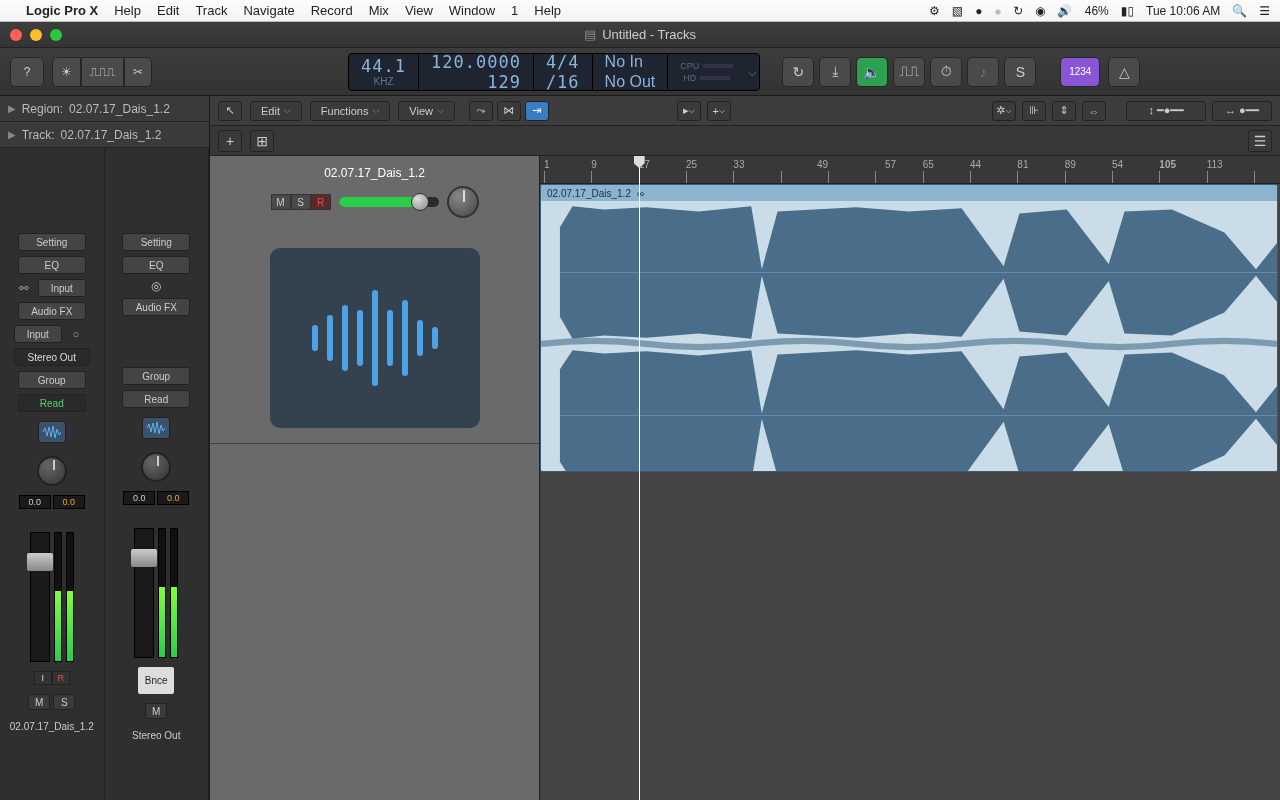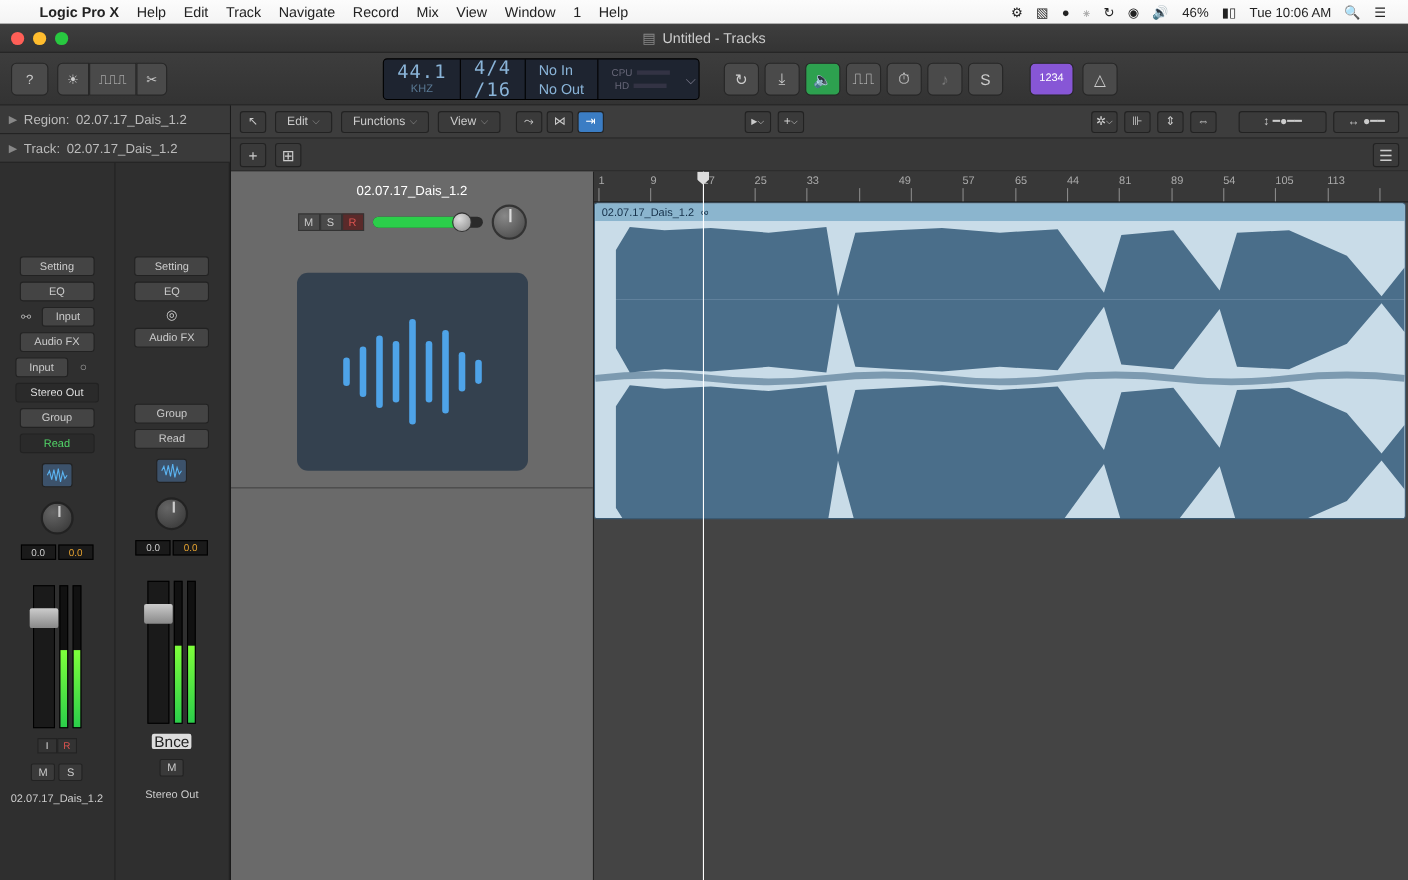--- a/index.html
+++ b/index.html
@@ -1,17 +1,17 @@
 <!DOCTYPE html>
 <html><head>
 <meta charset="utf-8">
 <style>
 *{margin:0;padding:0;box-sizing:border-box;font-family:-apple-system,BlinkMacSystemFont,"Helvetica Neue",sans-serif;user-select:none}
 body{width:1280px;height:800px;background:#3a3a3a;overflow:hidden;font-size:12px;color:#ccc}
-.menubar{height:22px;background:linear-gradient(#fcfcfc,#f4f4f4);display:flex;align-items:center;padding:0 20px;gap:16px;color:#222;font-size:13px;border-bottom:1px solid #bbb;font-family:-apple-system}
+.menubar{height:22px;background:linear-gradient(#fcfcfc,#f4f4f4);display:flex;align-items:center;padding:0 10px;gap:16px;color:#222;font-size:13px;border-bottom:1px solid #bbb;font-family:-apple-system}
 .menubar .apple{font-size:14px}
 .menubar .app-name{font-weight:600}
 .menubar .right{margin-left:auto;display:flex;align-items:center;gap:12px}
 .menubar .right span{font-size:12px}
 .titlebar{height:26px;background:linear-gradient(#3e3e3e,#343434);display:flex;align-items:center;position:relative;border-bottom:1px solid #222}
 .traffic{display:flex;gap:8px;padding-left:10px}
 .traffic div{width:12px;height:12px;border-radius:50%}
 .tl-red{background:#ff5f57}
 .tl-yel{background:#ffbd2e}
 .tl-grn{background:#28c940}
@@ -19,21 +19,21 @@
 .toolbar{height:48px;background:linear-gradient(#3d3d3d,#333);display:flex;align-items:center;padding:0 10px;gap:8px;border-bottom:1px solid #1a1a1a}
 .tbtn{height:30px;border-radius:5px;background:#4a4a4a;border:1px solid #262626;display:flex;align-items:center;justify-content:center;color:#ccc;cursor:pointer;padding:0 8px}
 .tbtn-group{display:flex}
 .tbtn-group .tbtn{border-radius:0}
 .tbtn-group .tbtn:first-child{border-radius:5px 0 0 5px}
 .tbtn-group .tbtn:last-child{border-radius:0 5px 5px 0}
 .lcd{height:38px;background:#1e2430;border:1px solid #000;border-radius:4px;display:flex;align-items:stretch;margin-left:188px}
 .lcd-seg{border-right:1px solid #000;padding:2px 12px;display:flex;flex-direction:column;justify-content:center;align-items:center;color:#8ab4d8}
 .lcd-seg .big{font-size:17px;font-family:monospace;letter-spacing:1px}
 .lcd-seg .small{font-size:10px;color:#5a7a95}
-.lcd-seg.io{align-items:flex-start;color:#8ab4d8;font-size:13px;gap:2px}
+.lcd-seg.io{align-items:flex-start;color:#8ab4d8;font-size:16px;gap:2px}
 .lcd-seg.cpu{font-size:9px;color:#667;gap:2px}
 .lcd-arrow{width:14px;display:flex;align-items:center;justify-content:center;color:#778;cursor:pointer}
 .tool-right{display:flex;gap:5px;margin-left:14px}
 .icn{width:32px;height:30px;border-radius:5px;background:#4a4a4a;border:1px solid #262626;display:flex;align-items:center;justify-content:center;color:#ccc;cursor:pointer;font-size:14px}
 .icn.active{background:#2da14f;color:#fff}
 .icn.purple{background:#8756d6;color:#fff;font-size:10px;letter-spacing:0;width:40px}
 .main{display:flex;height:704px}
 .inspector{width:210px;background:#2f2f2f;display:flex;flex-direction:column;border-right:1px solid #1a1a1a}
 .insp-head{height:26px;background:#3a3a3a;border-bottom:1px solid #222;display:flex;align-items:center;padding:0 8px;gap:6px;color:#bbb;font-size:12px}
 .insp-head .arrow{color:#888;font-size:10px}
@@ -55,21 +55,21 @@
 .fader-cap{width:26px;height:18px;background:linear-gradient(#ccc,#888);position:absolute;left:-4px;top:20px;border-radius:2px}
 .meter{width:8px;height:130px;background:#111;border:1px solid #000;position:relative}
 .meter-fill{position:absolute;bottom:0;width:100%;height:55%;background:linear-gradient(to top,#2bce4a,#7eff3b)}
 .chan-ir{display:flex;gap:0;margin-top:4px}
 .chan-ir div{width:18px;height:14px;font-size:9px;display:flex;align-items:center;justify-content:center;border:1px solid #222}
 .chan-ir .i{background:#333;color:#ddd}
 .chan-ir .r{background:#333;color:#d9534f}
 .chan-ms{display:flex;gap:3px;margin-top:4px}
 .chan-ms div{width:22px;height:16px;background:#3a3a3a;border:1px solid #222;border-radius:2px;font-size:10px;display:flex;align-items:center;justify-content:center;color:#ccc}
 .chan-name{font-size:10px;color:#ccc;margin-top:6px;text-align:center;width:100%;padding-bottom:4px}
-.bnce{width:36px;height:14px;background:#ddd;color:#222;font-size:14px;border-radius:2px;display:flex;align-items:center;justify-content:center;margin-top:4px}
+.bnce{width:36px;height:27px;background:#ddd;color:#222;font-size:10px;border-radius:2px;display:flex;align-items:center;justify-content:center;margin-top:4px}
 .workspace{flex:1;display:flex;flex-direction:column;background:#3a3a3a}
 .track-toolbar{height:30px;background:#3d3d3d;border-bottom:1px solid #222;display:flex;align-items:center;padding:0 8px;gap:8px}
 .tt-btn{height:20px;padding:0 10px;background:#3a3a3a;border:1px solid #222;border-radius:3px;font-size:11px;color:#ccc;display:flex;align-items:center;gap:4px;cursor:pointer}
 .tt-btn .chev{font-size:9px;color:#888}
 .tt-icons{display:flex;gap:4px;margin-left:6px}
 .tt-icn{width:24px;height:20px;border:1px solid #222;background:#3a3a3a;border-radius:3px;display:flex;align-items:center;justify-content:center;color:#ccc;cursor:pointer;font-size:11px}
 .tt-icn.blue{background:#3b7dc4;color:#fff}
 .tt-right{margin-left:auto;display:flex;gap:6px;align-items:center}
 .track-second{height:30px;background:#383838;border-bottom:1px solid #222;display:flex;align-items:center;padding:0 8px;gap:8px}
 .plus-btn{width:24px;height:22px;background:#3a3a3a;border:1px solid #222;border-radius:3px;display:flex;align-items:center;justify-content:center;color:#ccc;cursor:pointer;font-size:14px}
@@ -156,20 +156,24 @@
     <div class="tbtn">⎍⎍⎍</div>
     <div class="tbtn">✂</div>
   </div>
 
   <div class="lcd">
     <div class="lcd-seg">
       <div class="big">44.1</div>
       <div class="small">KHZ</div>
     </div>
     <div class="lcd-seg">
+      <div class="big">120.0000</div>
+      <div class="big" style="text-align:right;width:100%">129</div>
+    </div>
+    <div class="lcd-seg">
       <div class="big">4/4</div>
       <div class="big">/16</div>
     </div>
     <div class="lcd-seg io">
       <div>No In</div>
       <div>No Out</div>
     </div>
     <div class="lcd-seg cpu" style="border-right:none">
       <div style="display:flex;gap:4px;align-items:center">
           <span>CPU</span>
@@ -384,33 +388,33 @@
             <div class="ruler-num" style="left: 98.6667px;">17</div>
             <div class="ruler-tick major" style="left: 98.6667px;"></div>
             <div class="ruler-num" style="left: 146px;">25</div>
             <div class="ruler-tick major" style="left: 146px;"></div>
             <div class="ruler-num" style="left: 193.333px;">33</div>
             <div class="ruler-tick major" style="left: 193.333px;"></div>
             <div class="ruler-num" style="left: 240.667px; margin-top: 44px;">41</div>
             <div class="ruler-tick major" style="left: 240.667px;"></div>
             <div class="ruler-num" style="left: 277px;">49</div>
             <div class="ruler-tick major" style="left: 288px;"></div>
-            <div class="ruler-num" style="left: 335px;">57</div>
+            <div class="ruler-num" style="left: 345px;">57</div>
             <div class="ruler-tick major" style="left: 335.333px;"></div>
             <div class="ruler-num" style="left: 382.667px;">65</div>
             <div class="ruler-tick major" style="left: 382.667px;"></div>
             <div class="ruler-num" style="left: 430px;">44</div>
             <div class="ruler-tick major" style="left: 430px;"></div>
             <div class="ruler-num" style="left: 477.333px;">81</div>
             <div class="ruler-tick major" style="left: 477.333px;"></div>
             <div class="ruler-num" style="left: 524.667px;">89</div>
             <div class="ruler-tick major" style="left: 524.667px;"></div>
             <div class="ruler-num" style="left: 572px;">54</div>
             <div class="ruler-tick major" style="left: 572px;"></div>
-            <div class="ruler-num" style="left: 619.333px;">105</div>
+            <div class="ruler-num" style="left: 619.333px; font-weight: bold;">105</div>
             <div class="ruler-tick major" style="left: 619.333px;"></div>
             <div class="ruler-num" style="left: 666.667px;">113</div>
             <div class="ruler-tick major" style="left: 666.667px;"></div>
             <div class="ruler-num" style="left: 754px;">121</div>
             <div class="ruler-tick major" style="left: 714px;"></div>
           </div>
         <div class="playhead" id="playhead" style="left: 98.6667px;">
           <div class="playhead-handle"></div>
         </div>
         <div class="region">

